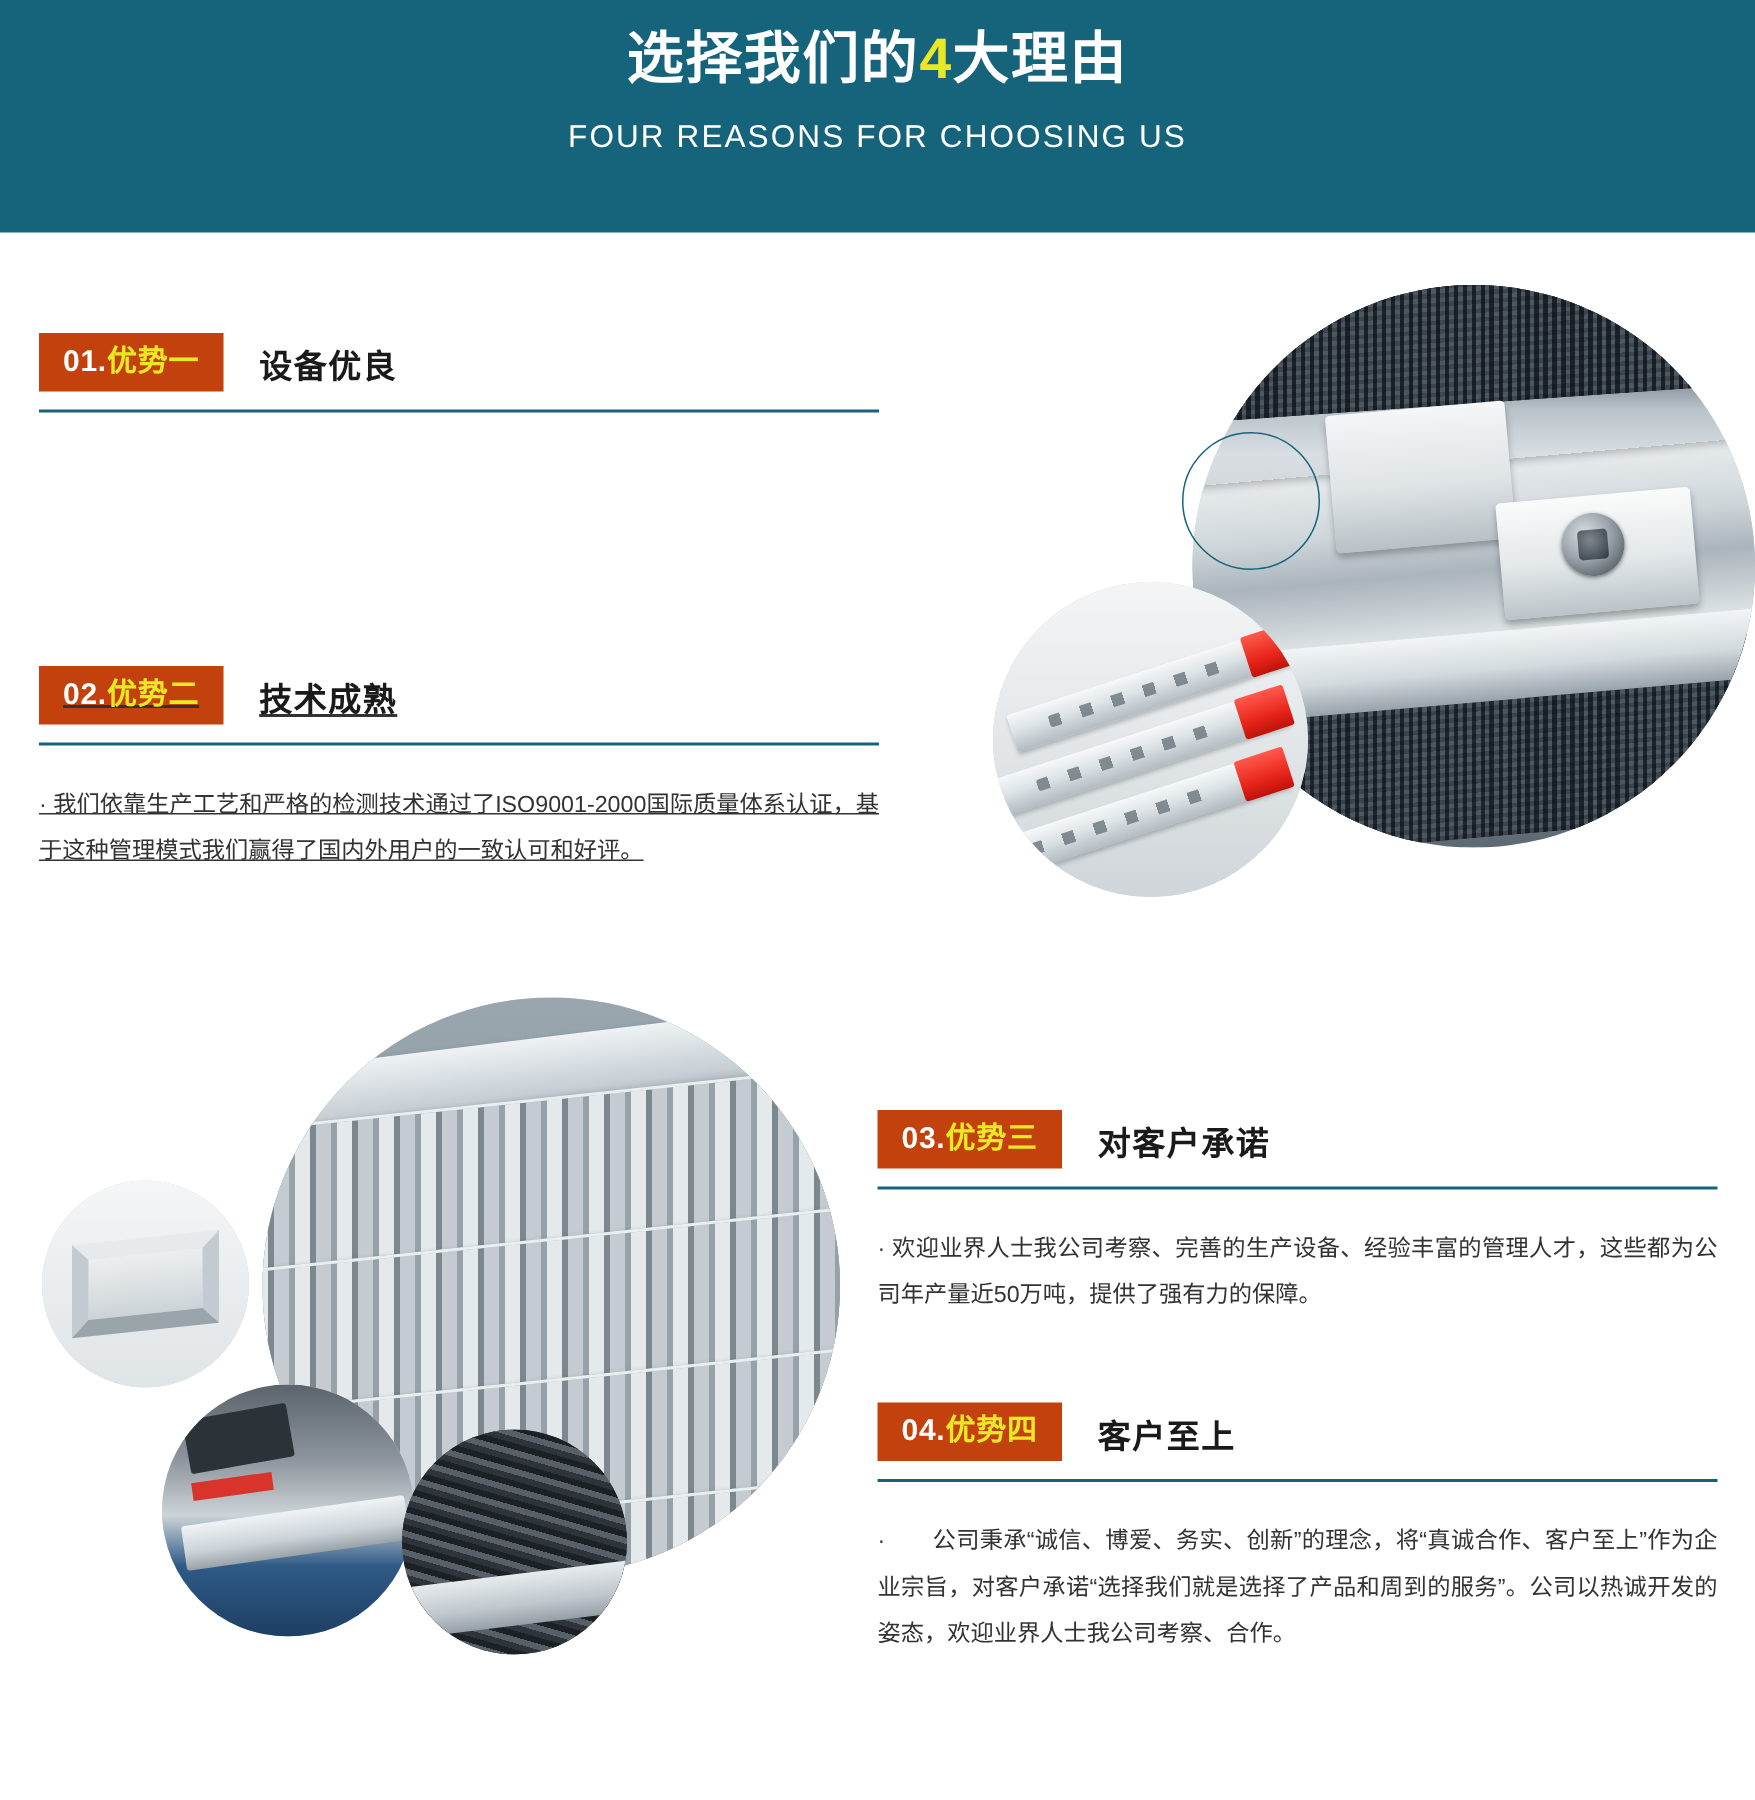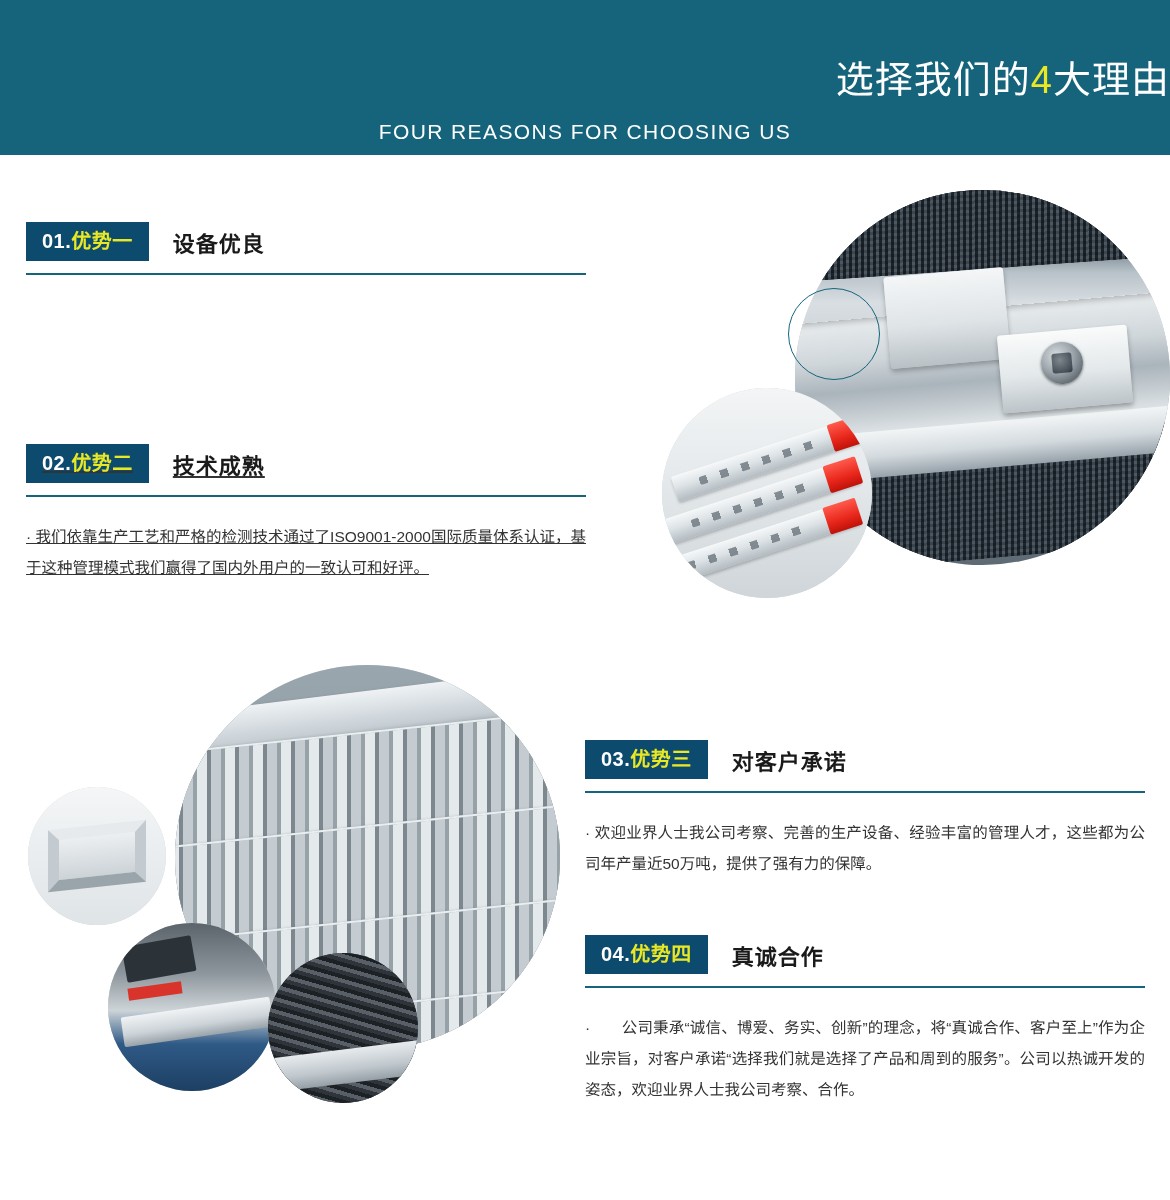--- a/index.html
+++ b/index.html
@@ -20,27 +20,26 @@
   .header {
     width: 1170px;
     height: 155px;
     background: #16647c;
     position: relative;
     text-align: center;
     box-sizing: border-box;
   }
   .header-title {
     margin: 0;
-    padding-top: 60px;
+    padding-top: 20px;
     font-size: 38px;
-    font-weight: normal;
+    font-weight: bold;
     color: #ffffff;
     letter-spacing: 1px;
     line-height: 1.1;
-    text-align: right;
   }
   .header-title .accent {
     color: #e9e825;
   }
   .header-sub {
     margin: 0;
     padding-top: 18px;
     font-size: 21px;
     color: #ffffff;
     letter-spacing: 1.4px;
@@ -50,21 +49,21 @@
   
   .block {
     position: absolute;
   }
   .tag-row {
     display: flex;
     align-items: center;
     position: relative;
   }
   .tag {
-    background: #0c4a6e;
+    background: #c2410c;
     color: #ffffff;
     font-size: 20px;
     font-weight: bold;
     padding: 9px 16px 10px 16px;
     line-height: 1;
     white-space: nowrap;
     letter-spacing: 0.5px;
   }
   .tag .num {
     color: #ffffff;
@@ -352,21 +351,21 @@
     <div class="rule"></div>
   </div>
   <div class="body-text">· 欢迎业界人士我公司考察、完善的生产设备、经验丰富的管理人才，这些都为公司年产量近50万吨，提供了强有力的保障。</div>
 </div>
 
 <div class="block" id="b4">
   <div class="tag-row">
     <div class="tag">
       <span class="num">04.</span><span class="hl">优势四</span>
     </div>
-    <div class="heading">真诚合作</div>
+    <div class="heading">客户至上</div>
     <div class="rule"></div>
   </div>
   <div class="body-text indent-text">·　　公司秉承“诚信、博爱、务实、创新”的理念，将“真诚合作、客户至上”作为企业宗旨，对客户承诺“选择我们就是选择了产品和周到的服务”。公司以热诚开发的姿态，欢迎业界人士我公司考察、合作。</div>
 </div>
 
 <div class="photo-area-top">
 
   <div class="circle" id="photo-clamp">
     <div class="clamp-bg"></div>
     <div class="clamp-mesh-top"></div>

